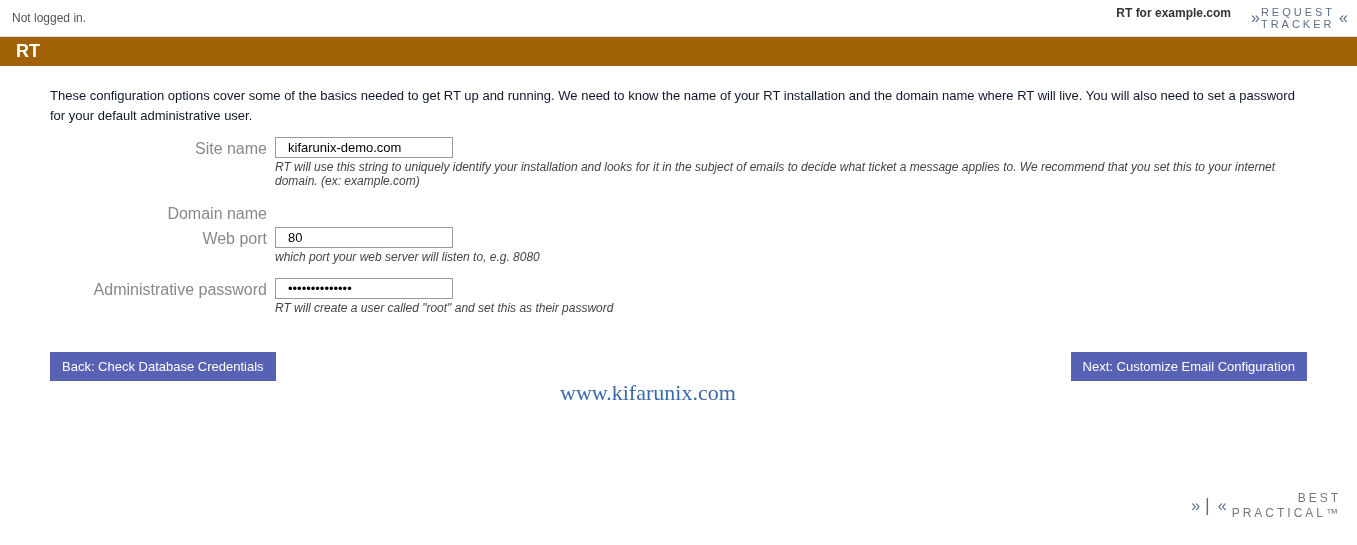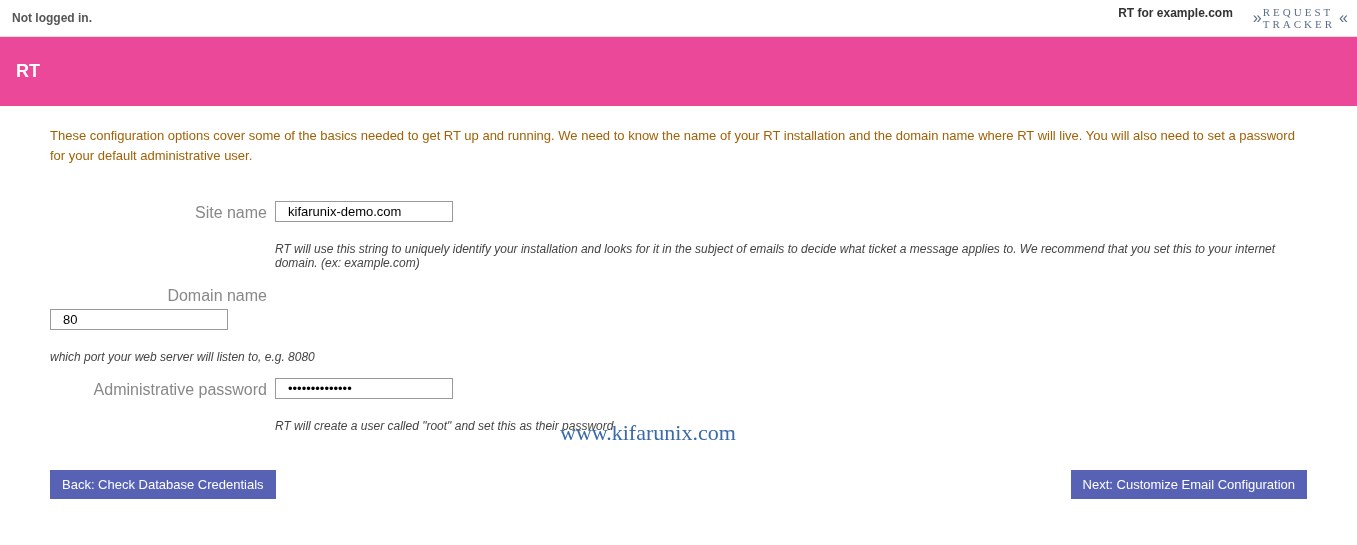--- a/index.html
+++ b/index.html
@@ -1,31 +1,31 @@
 <!DOCTYPE html>
 <html><head>
 <meta charset="utf-8">
 <style>
 * { box-sizing: border-box; margin: 0; padding: 0; }
 body { font-family: Arial, Helvetica, sans-serif; font-size: 13px; color: #333; background: #fff; width: 1357px; }
 .top-bar { display: flex; justify-content: space-between; align-items: center; padding: 6px 12px; border-bottom: 1px solid #ddd; }
-.top-left { font-size: 12px; color: #555; font-weight: bold; }
+.top-left { font-size: 12px; color: #555; }
 .top-right { display: flex; align-items: flex-start; gap: 20px; }
 .rt-for { font-weight: bold; font-size: 12px; }
 .rt-logo { display: flex; align-items: center; gap: 4px; color: #5c6f8a; }
-.rt-logo-text { letter-spacing: 3px; font-size: 11px; line-height: 1.1; color: #5c6f8a; font-family: Liberation Serif, serif; }
+.rt-logo-text { letter-spacing: 3px; font-size: 11px; line-height: 1.1; color: #5c6f8a; }
 .chevrons { display: inline-block; color: #5c6f8a; font-size: 16px; letter-spacing: -3px; }
-.title-bar { background: #ec4899; color: #fff; padding: 24px 16px; font-size: 18px; font-weight: bold; }
+.title-bar { background: #a16207; color: #fff; padding: 4px 16px; font-size: 18px; font-weight: bold; }
 .content { padding: 20px 50px; }
-.intro { font-size: 13px; line-height: 1.5; margin-bottom: 36px; color: #a16207; }
+.intro { font-size: 13px; line-height: 1.5; margin-bottom: 12px; color: #0f172a; }
 .form-row { display: flex; margin-bottom: 4px; align-items: flex-start; }
 .form-label { width: 225px; text-align: right; padding-right: 8px; color: #888; font-size: 16px; padding-top: 3px; }
 .form-field { flex: 1; }
 .form-field input { border: 1px solid #999; padding: 2px 12px; font-size: 13px; width: 178px; }
-.help-text { font-style: italic; color: #444; font-size: 12px; margin-top: 20px; margin-bottom: 10px; }
+.help-text { font-style: italic; color: #444; font-size: 12px; margin-top: 2px; margin-bottom: 10px; }
 .button-row { display: flex; justify-content: space-between; margin-top: 18px; }
 .btn { background: #5862b5; color: #fff; border: none; padding: 7px 12px; font-size: 13px; cursor: pointer; margin-top: 9px; }
 .watermark { position: absolute; left: 560px; top: 274px; font-family: "Times New Roman", serif; font-size: 22px; color: #3a6aa8; pointer-events: none; z-index: 10; margin-top: 40px; }
 .footer { margin-top: 80px; text-align: right; padding: 10px 16px; }
 .bp-logo { display: inline-flex; align-items: center; gap: 8px; color: #888; }
 .bp-text { letter-spacing: 3px; font-size: 12px; color: #777; line-height: 1.2; }
 .bp-sep { font-size: 18px; color: #5c6f8a; }
 .content-wrap { position: relative; }
 </style>
 </head>
@@ -58,20 +58,21 @@
       <input type="text" value="kifarunix-demo.com" style="">
       <div class="help-text">RT will use this string to uniquely identify your installation and looks for it in the subject of emails to decide what ticket a message applies to. We recommend that you set this to your internet domain. (ex: example.com)</div>
     </div>
   </div>
 
   <div class="form-row">
     <div class="form-label">Domain name</div>
   </div>
 
   <div class="form-row">
+    <div class="form-label">Web port</div>
     <div class="form-field">
       <input type="text" value="80" style="">
       <div class="help-text">which port your web server will listen to, e.g. 8080</div>
     </div>
   </div>
 
   <div class="form-row">
     <div class="form-label">Administrative password</div>
     <div class="form-field">
       <input type="password" value="••••••••••••••" style="">

